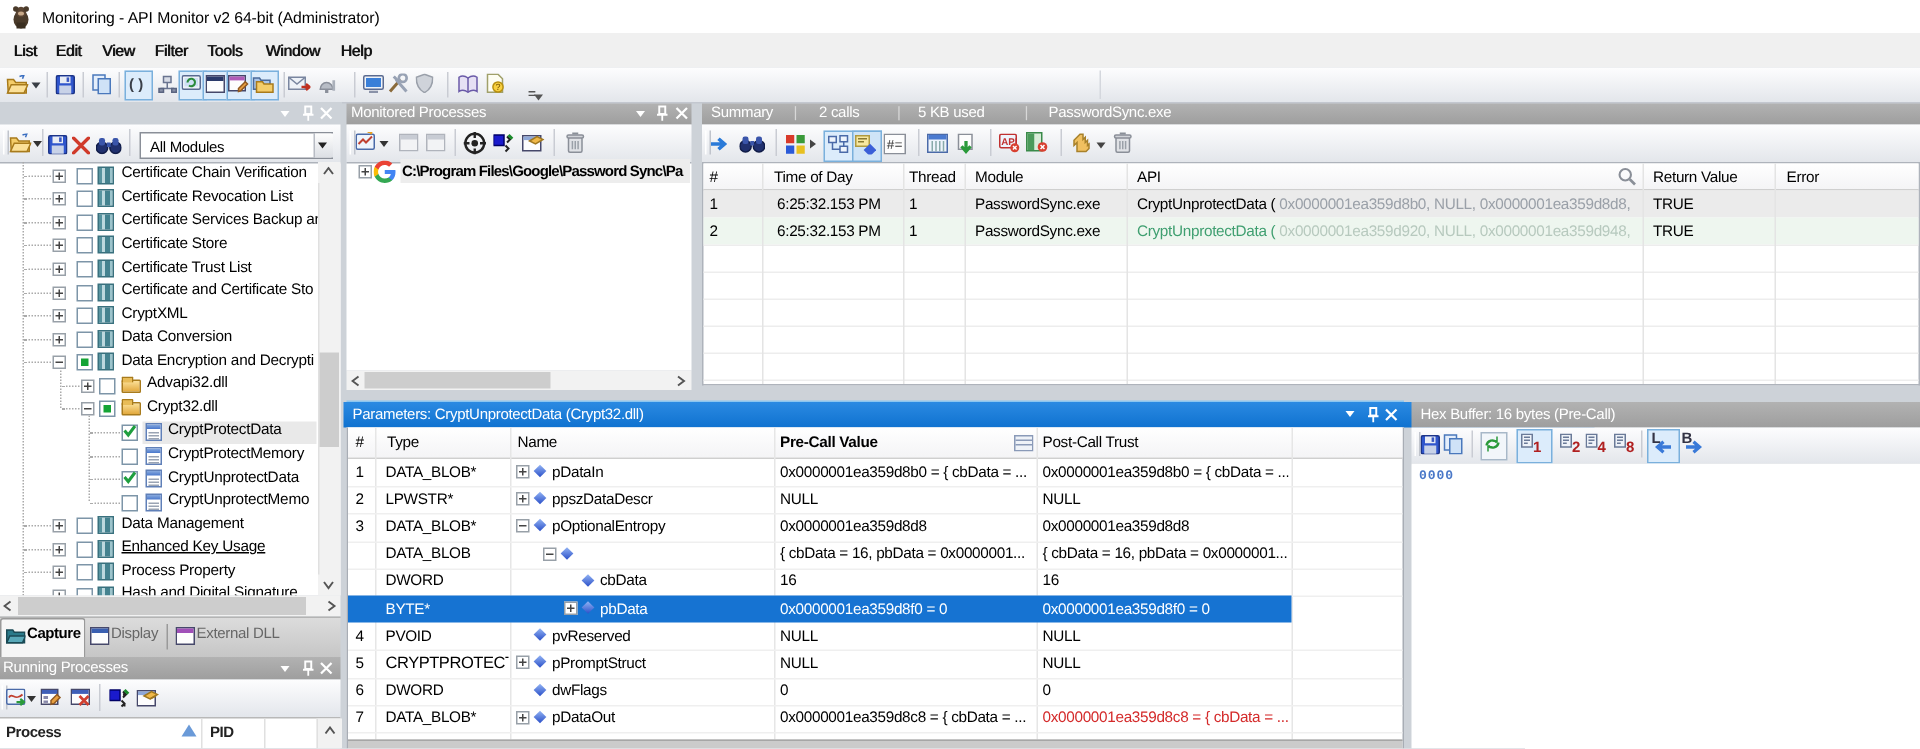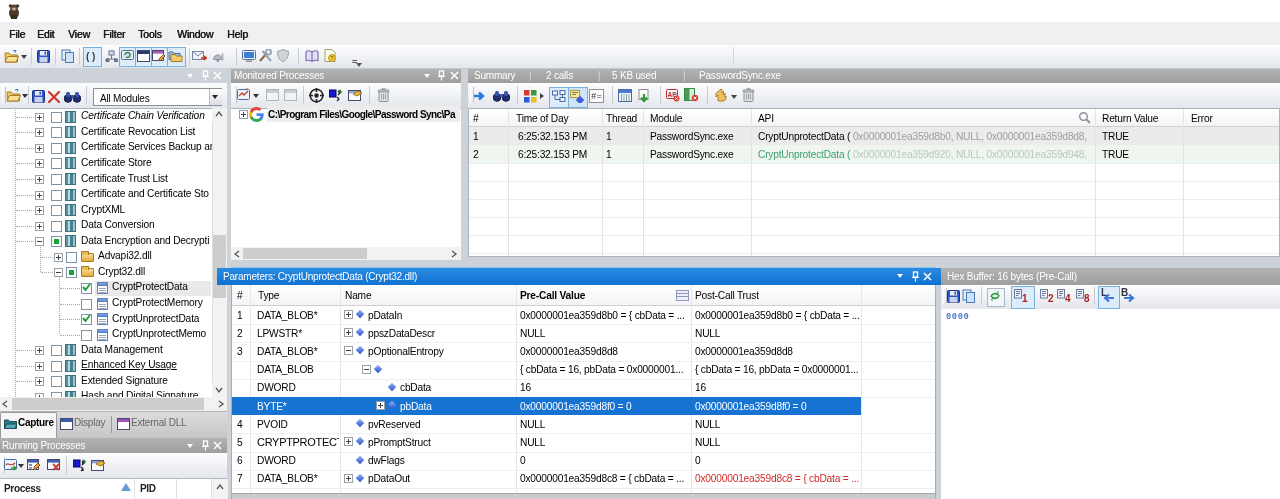--- a/index.html
+++ b/index.html
@@ -27,22 +27,23 @@
 <div id="r">
 <div class="a" style="left:0;top:0;width:1280px;height:22px;background:#fff"></div>
 <svg class="a" style="left:7px;top:3px" width="15" height="17">
       <ellipse cx="7" cy="10" rx="5" ry="6" fill="#4a3a2a"></ellipse>
       <circle cx="7" cy="5" r="3.5" fill="#5a4432"></circle>
       <circle cx="3.5" cy="3" r="1.8" fill="#4a3a2a"></circle>
       <circle cx="10.5" cy="3" r="1.8" fill="#4a3a2a"></circle>
       <ellipse cx="7" cy="6" rx="2" ry="1.4" fill="#c8a888"></ellipse>
       <rect x="4" y="12" width="6" height="4" fill="#3a2e20"></rect>
     </svg>
+<div class="a t12" style="left:28px;top:5px;color:#000;font-size:10.5px;letter-spacing:-0.05px">Monitoring - API Monitor v2 64-bit (Administrator)</div>
 <div class="a" style="left:0;top:22px;width:1280px;height:23px;background:#f0f0f0"></div>
-<div class="a" style="left:9px;top:28px;font-size:10.5px;letter-spacing:-0.2px;color:#111;text-shadow:0.5px 0 #222">File</div>
+<div class="a" style="left:9px;top:28px;font-size:10.5px;letter-spacing:-0.2px;color:#111;text-shadow:0.5px 0 #222">List</div>
 <div class="a" style="left:37px;top:28px;font-size:10.5px;letter-spacing:-0.2px;color:#111;text-shadow:0.5px 0 #222">Edit</div>
 <div class="a" style="left:68px;top:28px;font-size:10.5px;letter-spacing:-0.2px;color:#111;text-shadow:0.5px 0 #222">View</div>
 <div class="a" style="left:103px;top:28px;font-size:10.5px;letter-spacing:-0.2px;color:#111;text-shadow:0.5px 0 #222">Filter</div>
 <div class="a" style="left:138px;top:28px;font-size:10.5px;letter-spacing:-0.2px;color:#111;text-shadow:0.5px 0 #222">Tools</div>
 <div class="a" style="left:177px;top:28px;font-size:10.5px;letter-spacing:-0.2px;color:#111;text-shadow:0.5px 0 #222">Window</div>
 <div class="a" style="left:227px;top:28px;font-size:10.5px;letter-spacing:-0.2px;color:#111;text-shadow:0.5px 0 #222">Help</div>
 <div class="a tb" style="left:0;top:45px;width:1280px;height:23px"></div>
 <div class="a" style="left:733px;top:47px;width:1px;height:19px;background:#d4d7dd"></div>
 <svg class="a" style="left:4px;top:50px" width="15" height="13">
       <path d="M1 3 h4 l1.5 2 h7 v7 h-12 z" fill="#f4cd6a" stroke="#a87b1c"></path>
@@ -173,21 +174,21 @@
       <div class="a" style="left:15px;top:0;width:1px;height:289px;border-left:1px dotted #aaa"></div>
       <div class="a" style="left:40px;top:133px;width:1px;height:31px;border-left:1px dotted #aaa"></div>
       <div class="a" style="left:59px;top:164px;width:1px;height:62px;border-left:1px dotted #aaa"></div>
       <div class="a" style="left:16px;top:9px;width:18px;height:1px;border-top:1px dotted #aaa"></div>
       <div class="a pm p" style="left:35px;top:5px">
         <i></i>
         <b></b>
       </div>
       <div class="a cb" style="left:51px;top:4px"></div>
       <div class="a catic" style="left:65px;top:3px"></div>
-      <div class="a tg" style="left:81px;top:1px;font-style:italic;">Certificate Chain Verification</div>
+      <div class="a tg" style="left:81px;top:1px;">Certificate Chain Verification</div>
       <div class="a" style="left:16px;top:24px;width:18px;height:1px;border-top:1px dotted #aaa"></div>
       <div class="a pm p" style="left:35px;top:20px">
         <i></i>
         <b></b>
       </div>
       <div class="a cb" style="left:51px;top:19px"></div>
       <div class="a catic" style="left:65px;top:18px"></div>
       <div class="a tg" style="left:81px;top:17px;">Certificate Revocation List</div>
       <div class="a" style="left:16px;top:40px;width:18px;height:1px;border-top:1px dotted #aaa"></div>
       <div class="a pm p" style="left:35px;top:36px">
@@ -320,21 +321,21 @@
       <div class="a cb" style="left:51px;top:253px"></div>
       <div class="a catic" style="left:65px;top:252px"></div>
       <div class="a tg" style="left:81px;top:250px;text-decoration:underline;">Enhanced Key Usage</div>
       <div class="a" style="left:16px;top:273px;width:18px;height:1px;border-top:1px dotted #aaa"></div>
       <div class="a pm p" style="left:35px;top:269px">
         <i></i>
         <b></b>
       </div>
       <div class="a cb" style="left:51px;top:268px"></div>
       <div class="a catic" style="left:65px;top:267px"></div>
-      <div class="a tg" style="left:81px;top:266px;">Extended Signature</div>
+      <div class="a tg" style="left:81px;top:266px;">Process Property</div>
       <div class="a pm p" style="left:35px;top:285px">
         <b></b>
       </div>
       <div class="a cb" style="left:51px;top:284px"></div>
       <div class="a catic" style="left:65px;top:283px"></div>
       <div class="a tg" style="left:81px;top:281px;">Hash and Digital Signature</div>
       <div class="a" style="left:212px;top:0;width:15px;height:289px;background:#f2f2f2;border-left:1px solid #e0e0e0"></div>
       <div class="a" style="left:212px;top:0;width:15px;height:14px;background:#f2f2f2">
         <svg class="a" style="left:3px;top:3px" width="8" height="8">
           <polyline points="1,5 4,1 7,5" fill="none" stroke="#555" stroke-width="1.3"></polyline>
@@ -616,21 +617,21 @@
 <div class="a" style="left:469px;top:235px;width:810px;height:1px;background:#ededed"></div>
 <div class="a" style="left:469px;top:253px;width:810px;height:1px;background:#ededed"></div>
 <div class="a" style="left:508px;top:109px;width:1px;height:147px;background:#e4e4e4"></div>
 <div class="a" style="left:602px;top:109px;width:1px;height:147px;background:#e4e4e4"></div>
 <div class="a" style="left:643px;top:109px;width:1px;height:147px;background:#e4e4e4"></div>
 <div class="a" style="left:751px;top:109px;width:1px;height:147px;background:#e4e4e4"></div>
 <div class="a" style="left:1095px;top:109px;width:1px;height:147px;background:#e4e4e4"></div>
 <div class="a" style="left:1183px;top:109px;width:1px;height:147px;background:#e4e4e4"></div>
 <div class="a" style="left:468px;top:256px;width:812px;height:1px;background:#aeb3bb"></div>
 <div class="a" style="left:231px;top:267px;width:705px;height:1px;background:#8cc6f0"></div>
-<div class="a ttlb" style="left:217px;top:268px;width:834px;height:17px">
+<div class="a ttlb" style="left:229px;top:268px;width:834px;height:17px">
       <div class="a" style="left:6px;top:0px;font-size:10px;letter-spacing:-0.2px;line-height:17px;color:#fff">Parameters: CryptUnprotectData (Crypt32.dll)</div>
     </div>
 <div class="a" style="left:897px;top:274px;border-left:3.5px solid transparent;border-right:3.5px solid transparent;border-top:4px solid #fff;width:0;height:0"></div>
 <svg class="a" style="left:911px;top:271px" width="9" height="11">
       <rect x="2.5" y="1" width="4" height="5" fill="none" stroke="#fff" stroke-width="1.3"></rect>
       <path d="M1 6.5 h7 M4.5 6.5 v4" stroke="#fff" stroke-width="1.2"></path>
     </svg>
 <svg class="a" style="left:923px;top:272px" width="9" height="9">
       <path d="M1 1 L8 8 M8 1 L1 8" stroke="#fff" stroke-width="1.5"></path>
     </svg>

